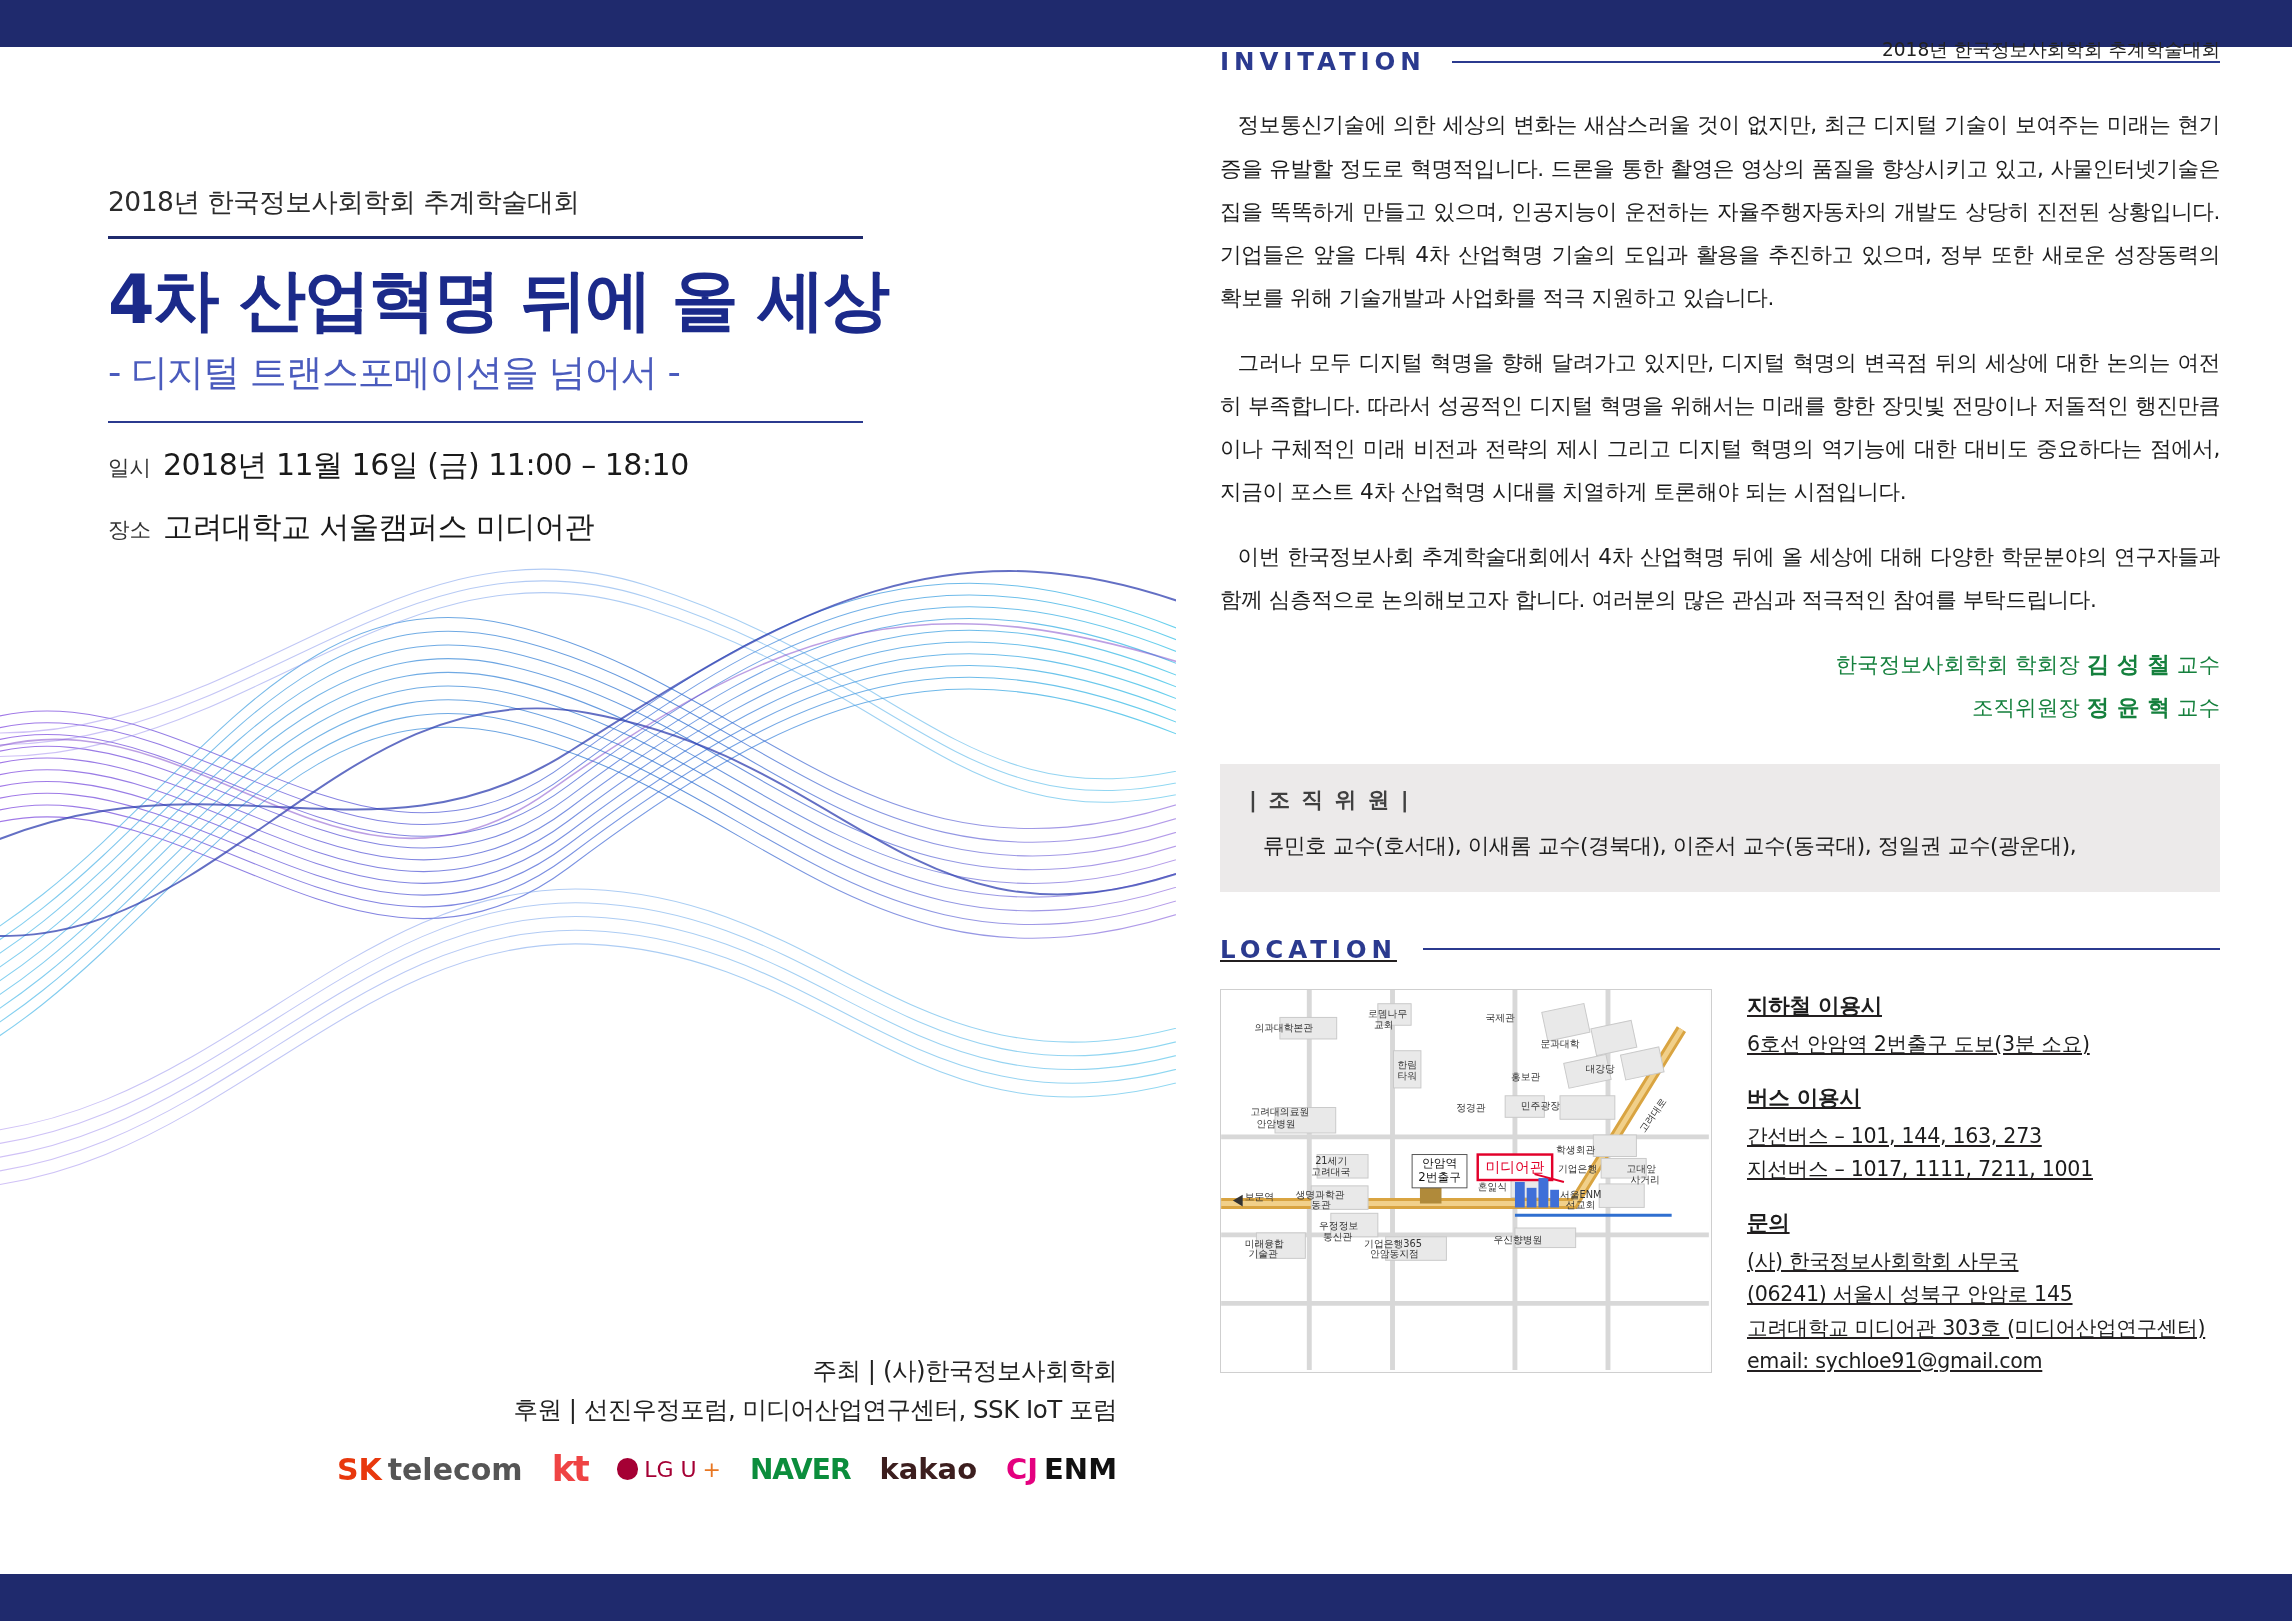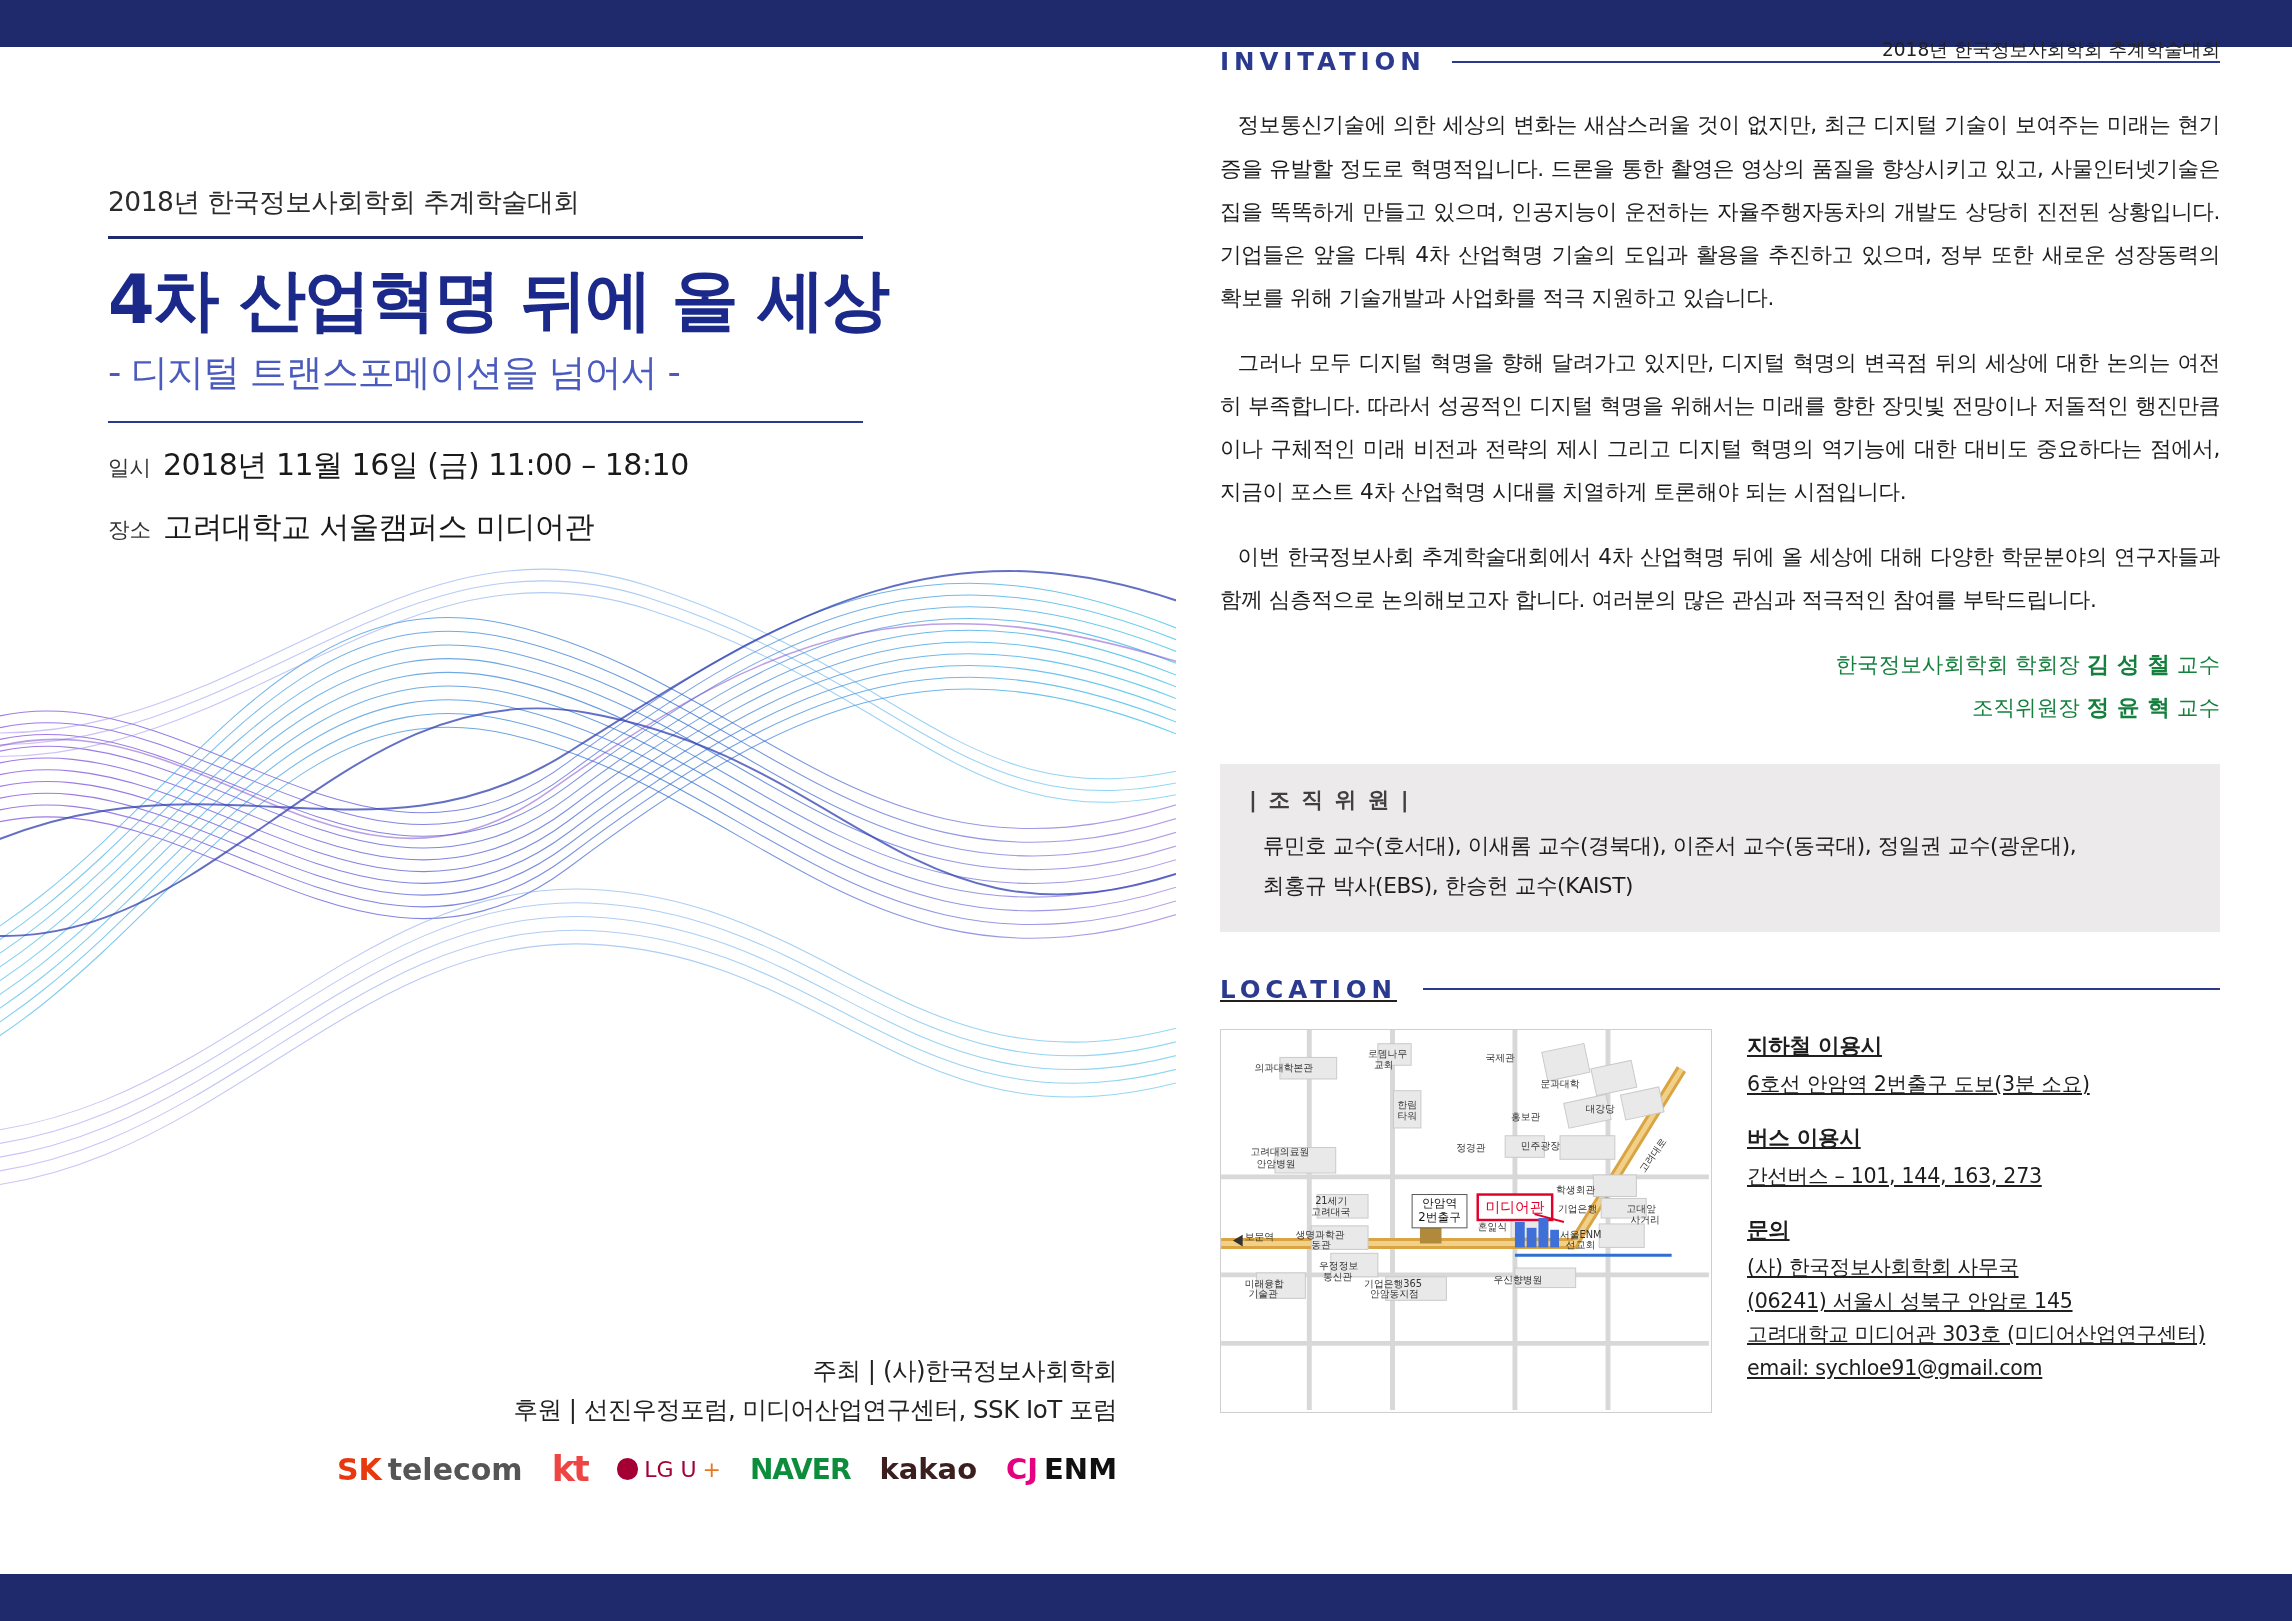--- a/index.html
+++ b/index.html
@@ -233,21 +233,20 @@
     <div>
       <span>조직위원장</span>
       <b>정 윤 혁</b>
       <span>교수</span>
     </div>
   </div>
 
   <div class="committee">
     <div class="committee-title">| 조 직 위 원 |</div>
     <div class="committee-line">류민호 교수(호서대), 이새롬 교수(경북대), 이준서 교수(동국대), 정일권 교수(광운대),</div>
-    <div class="committee-line">최홍규 박사(EBS), 한승헌 교수(KAIST)</div>
   </div>
 
   <div class="location-wrap">
     <div class="sec-head">
       <span class="sec-title">LOCATION</span>
       <span class="sec-line"></span>
     </div>
 
     <div class="loc-body">
       <div class="map mapbox">
@@ -350,20 +349,21 @@
       </div>
 
       <div class="loc-info">
         <div class="grp">
           <h4>지하철 이용시</h4>
           <div>6호선 안암역 2번출구 도보(3분 소요)</div>
         </div>
         <div class="grp">
           <h4>버스 이용시</h4>
           <div>간선버스 – 101, 144, 163, 273</div>
+          <div>지선버스 – 1017, 1111, 7211, 1001</div>
         </div>
         <div class="grp">
           <h4>문의</h4>
           <div>(사) 한국정보사회학회 사무국</div>
           <div>(06241) 서울시 성북구 안암로 145</div>
           <div>고려대학교 미디어관 303호 (미디어산업연구센터)</div>
           <div>email: sychloe91@gmail.com</div>
         </div>
       </div>
     </div>

